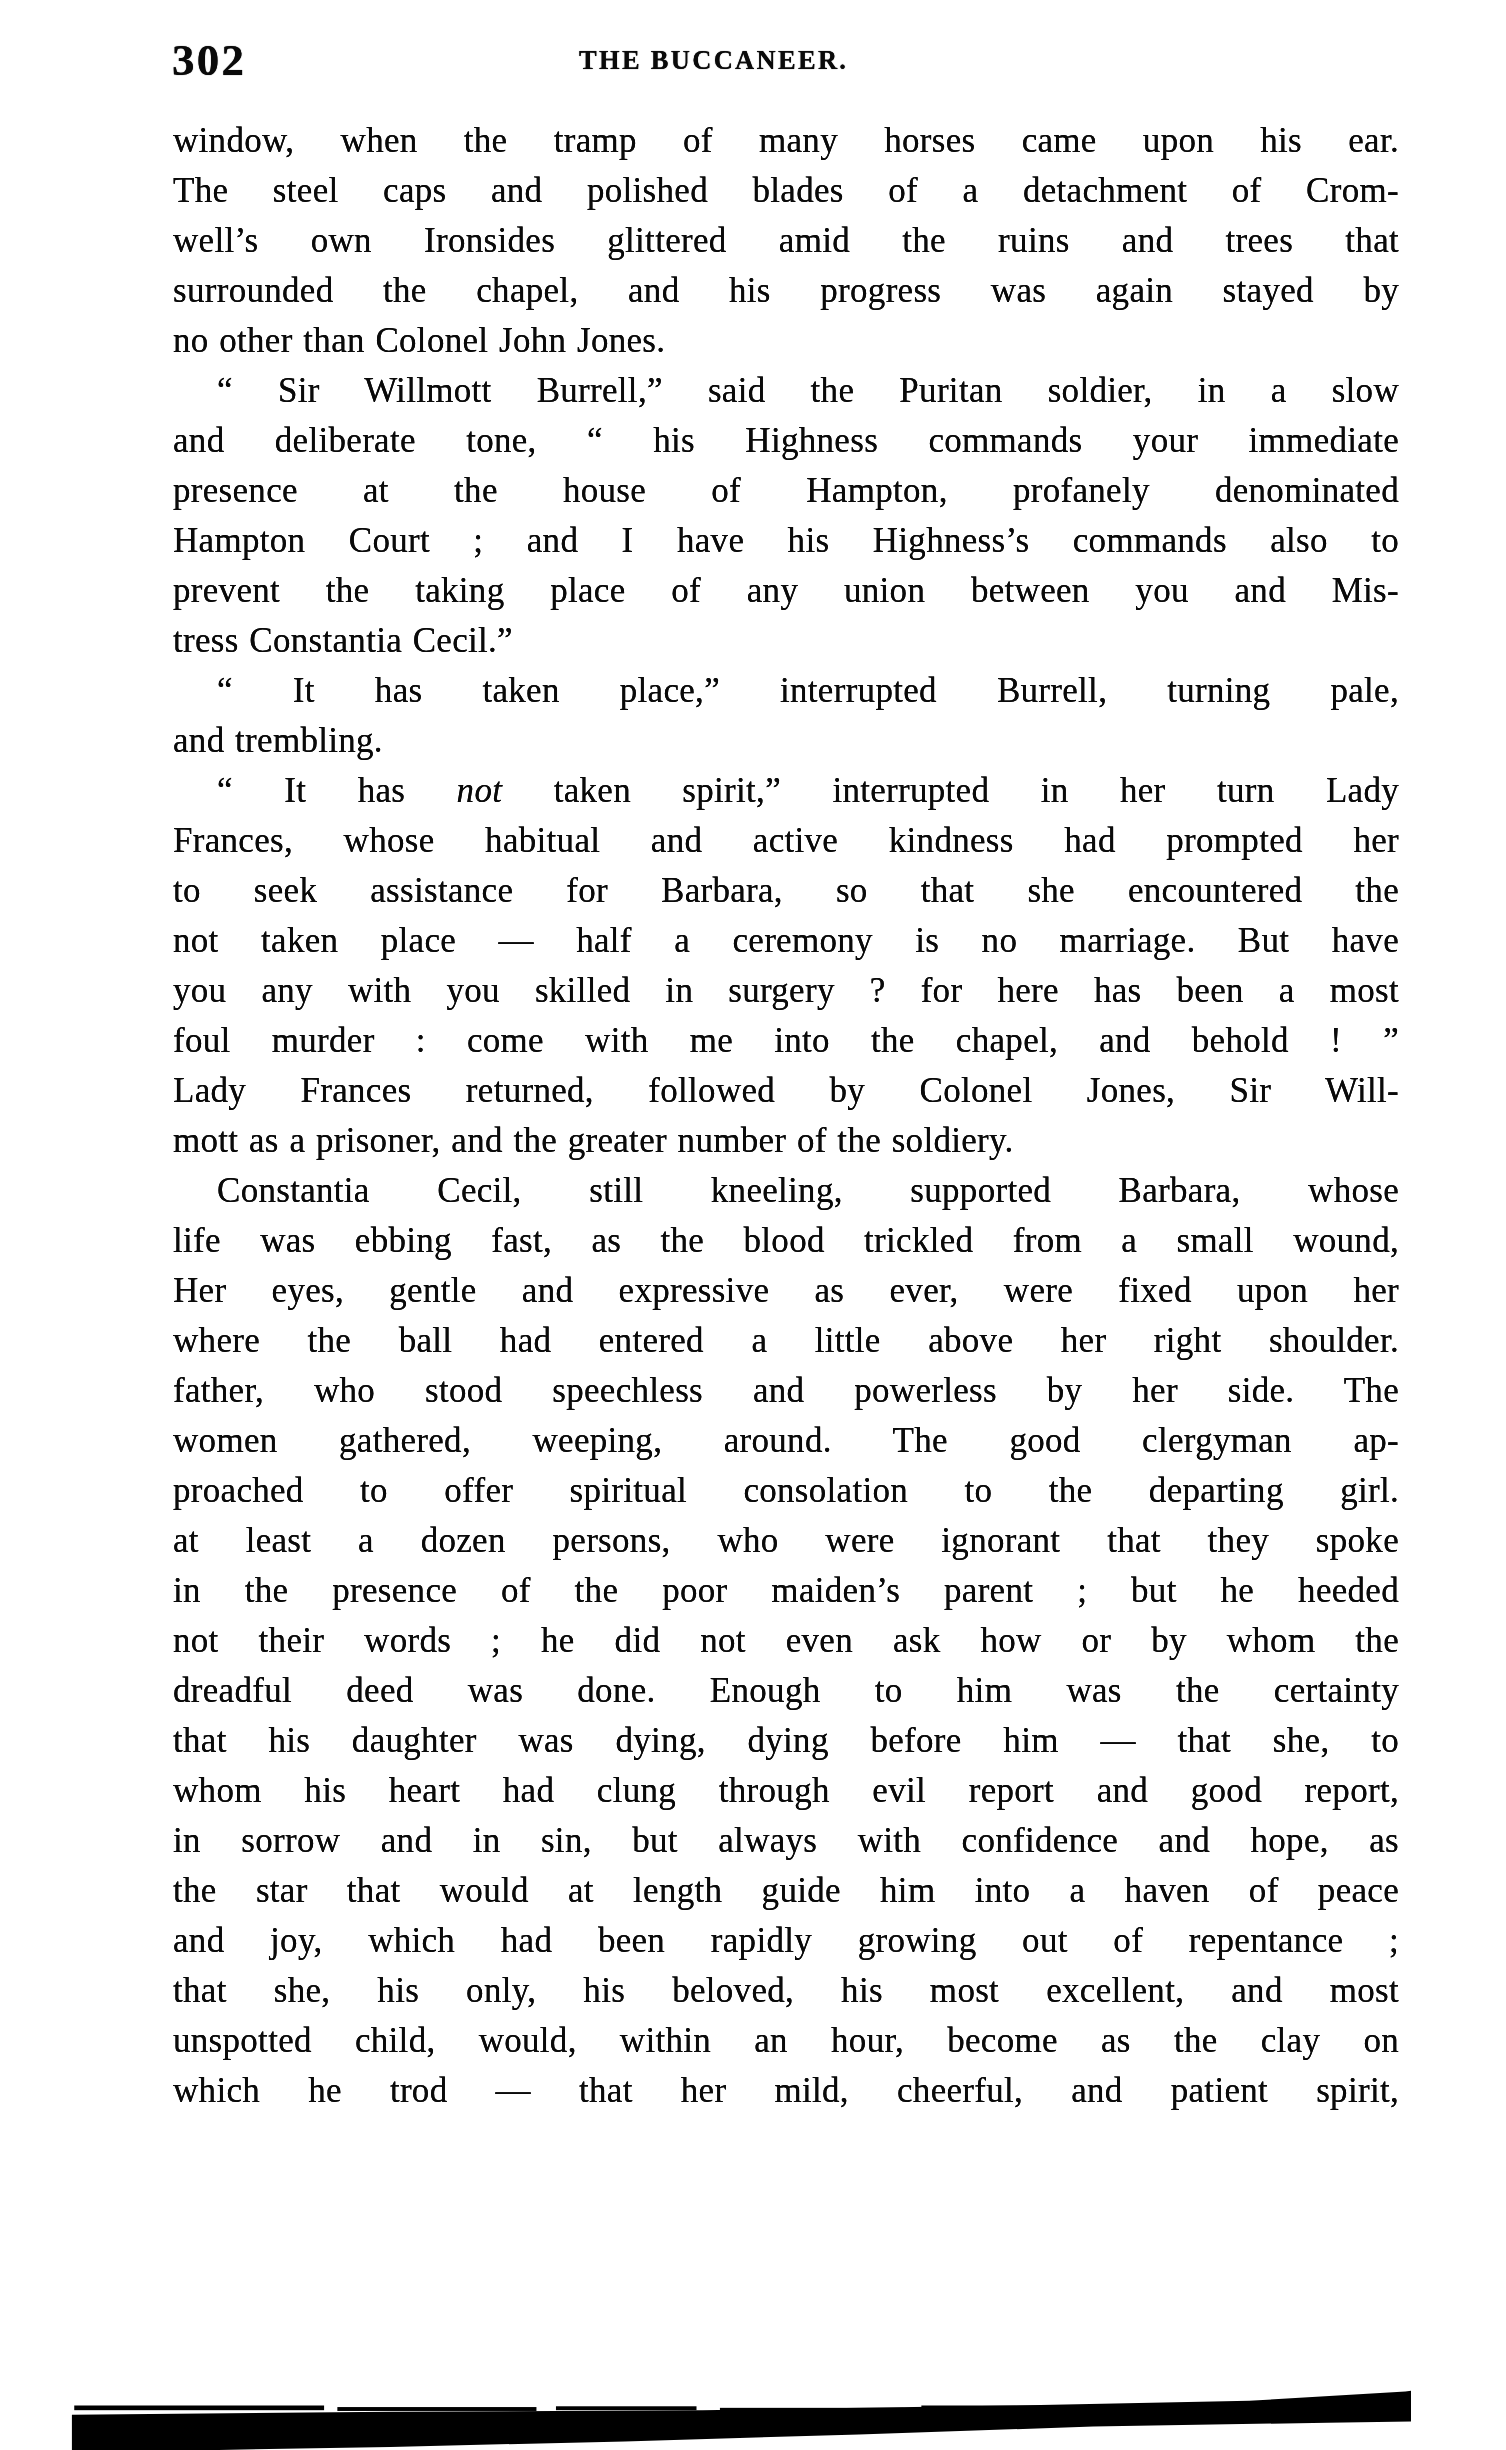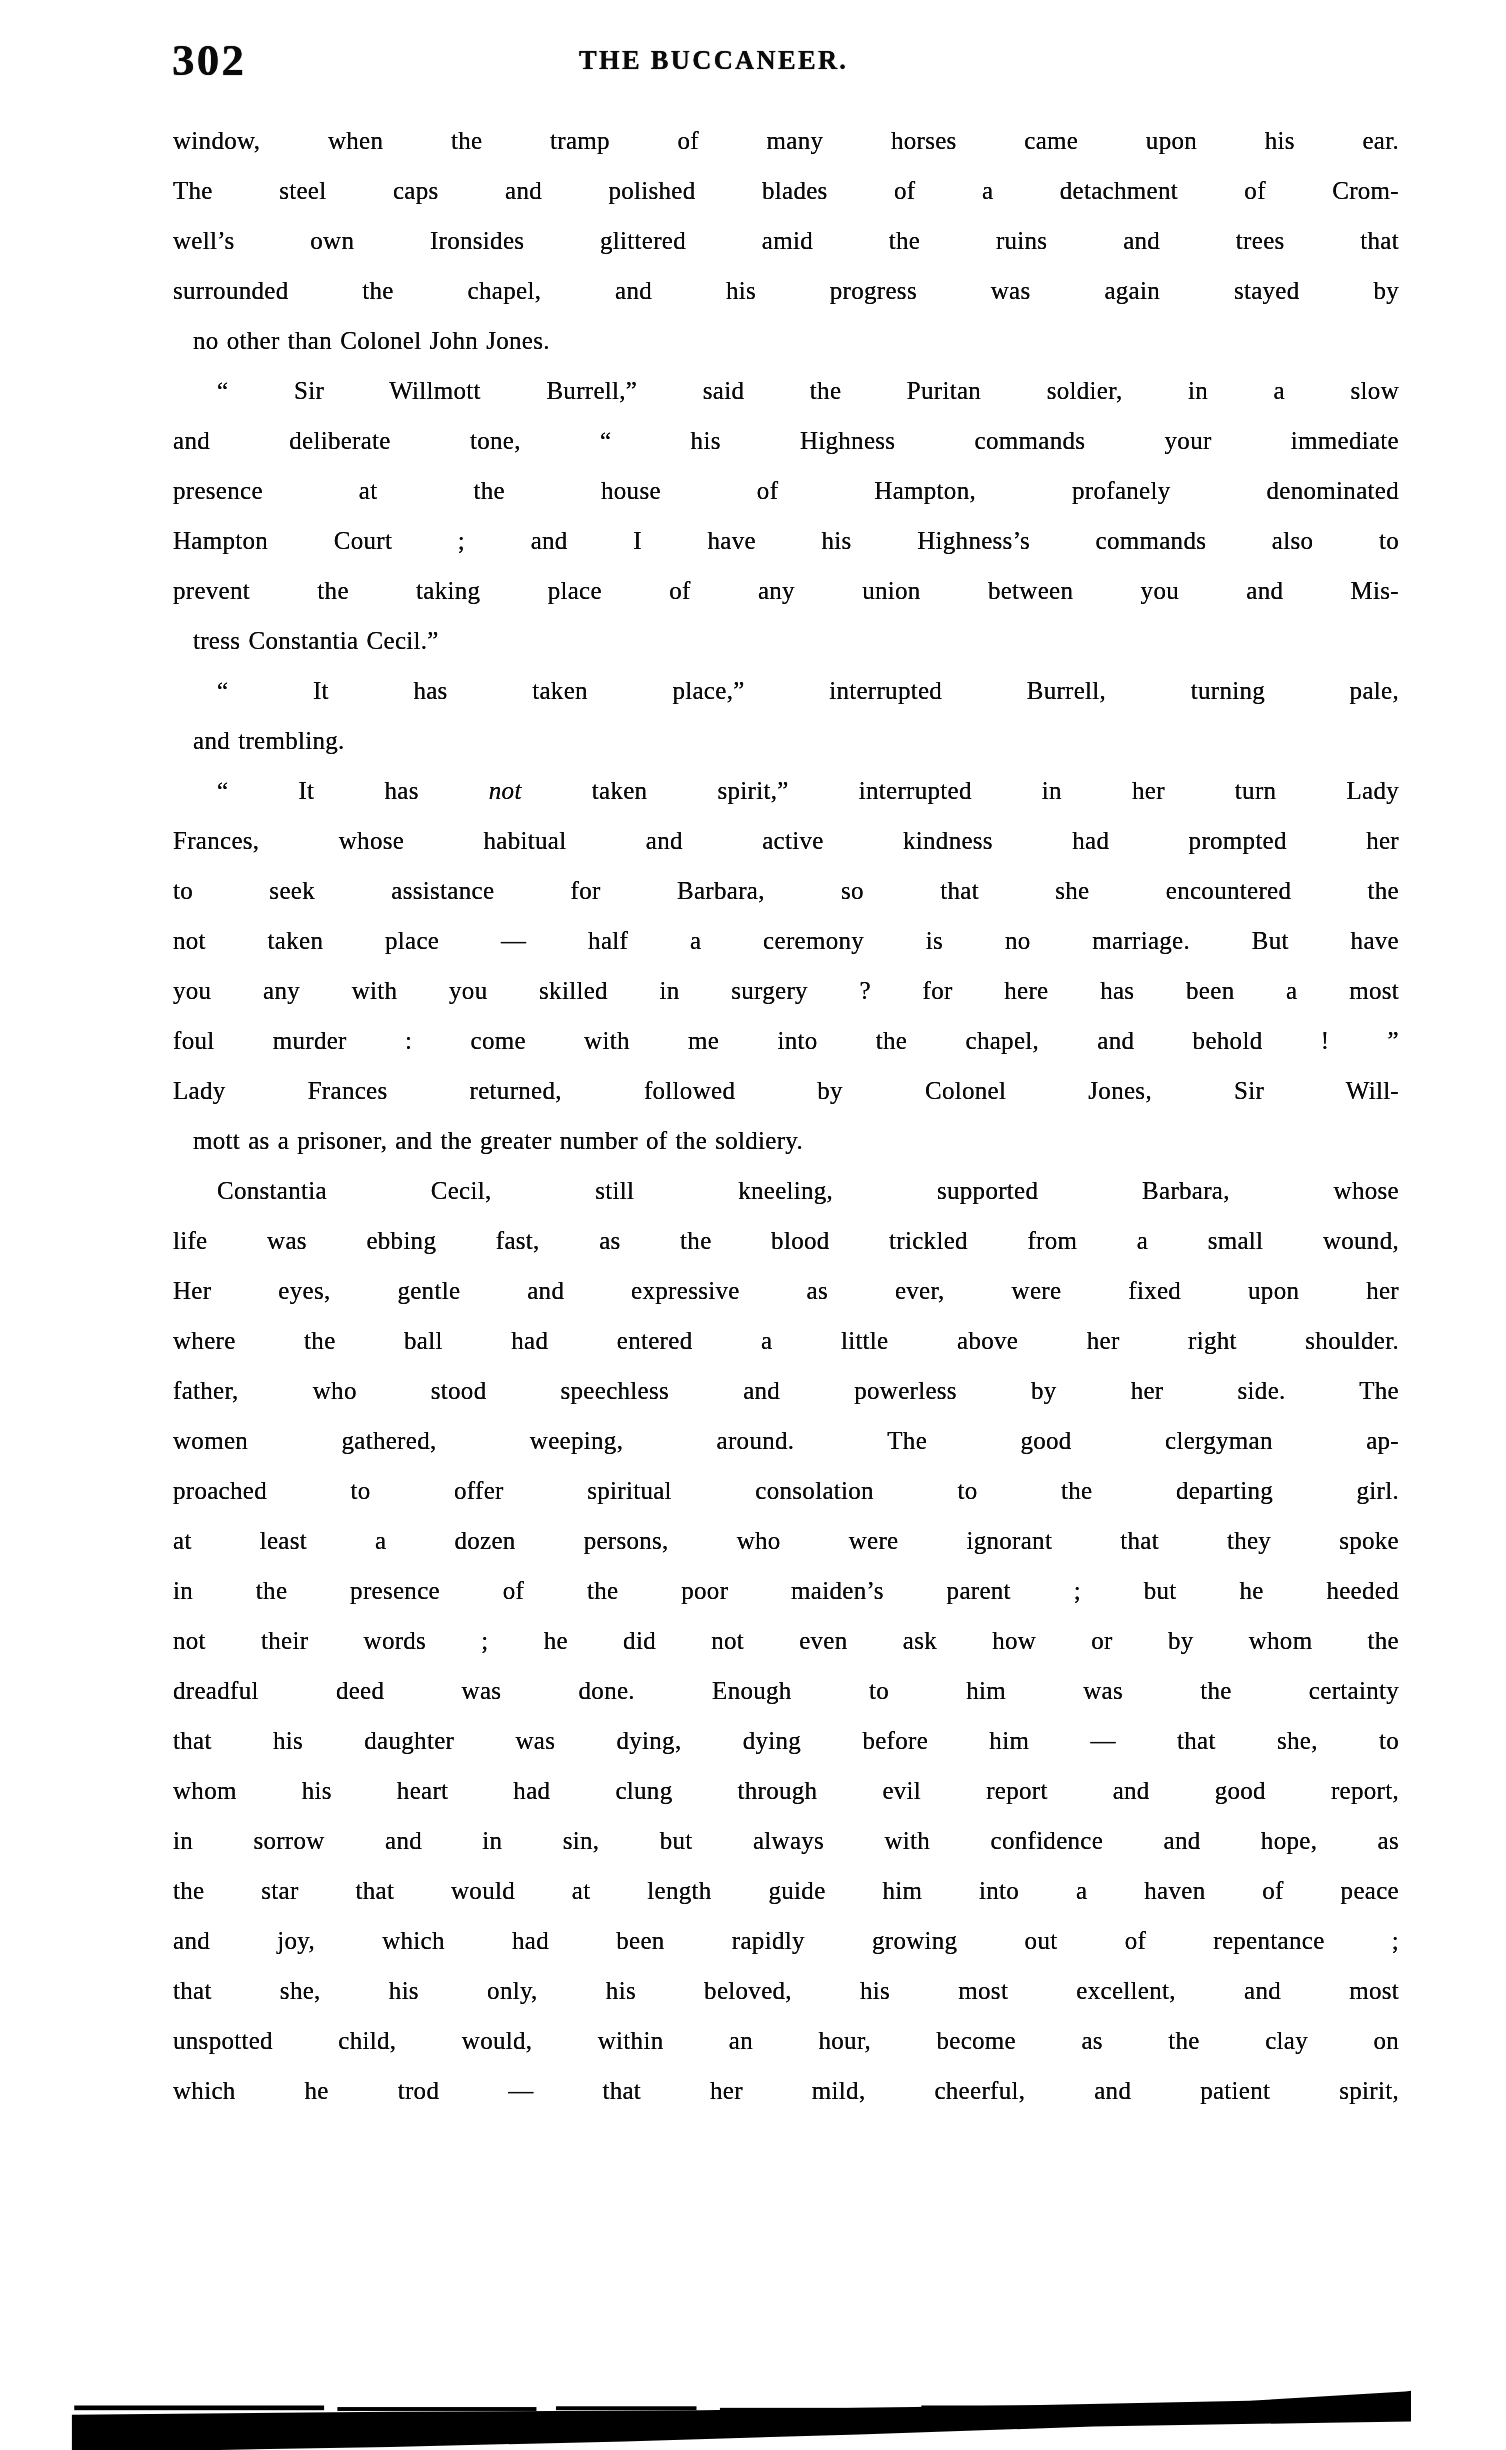--- a/index.html
+++ b/index.html
@@ -29,33 +29,33 @@
     font-weight: bold;
     letter-spacing: 2.3px;
     white-space: nowrap;
     text-shadow: 0 0 0.8px #000;
   }
   .text-block {
     position: absolute;
     left: 173px;
     top: 116px;
     width: 1226px;
-    font-size: 25px;
+    font-size: 35px;
     line-height: 50px;
     letter-spacing: 0.3px;
     word-spacing: 1.6px;
     text-shadow: 0 0 0.5px #000;
   }
   .line {
     height: 50px;
     text-align: justify;
     text-align-last: justify;
     overflow: visible;
   }
-  .line.end { text-align-last: left; margin-left: 20px; }
+  .line.end { text-align-last: left; }
   .line.indent { text-indent: 44px; }
   .it { font-style: italic; }
   .scan-artifacts {
     position: absolute;
     left: 0; top: 0;
     width: 1507px; height: 2450px;
     pointer-events: none;
   }
 </style>
 </head>

